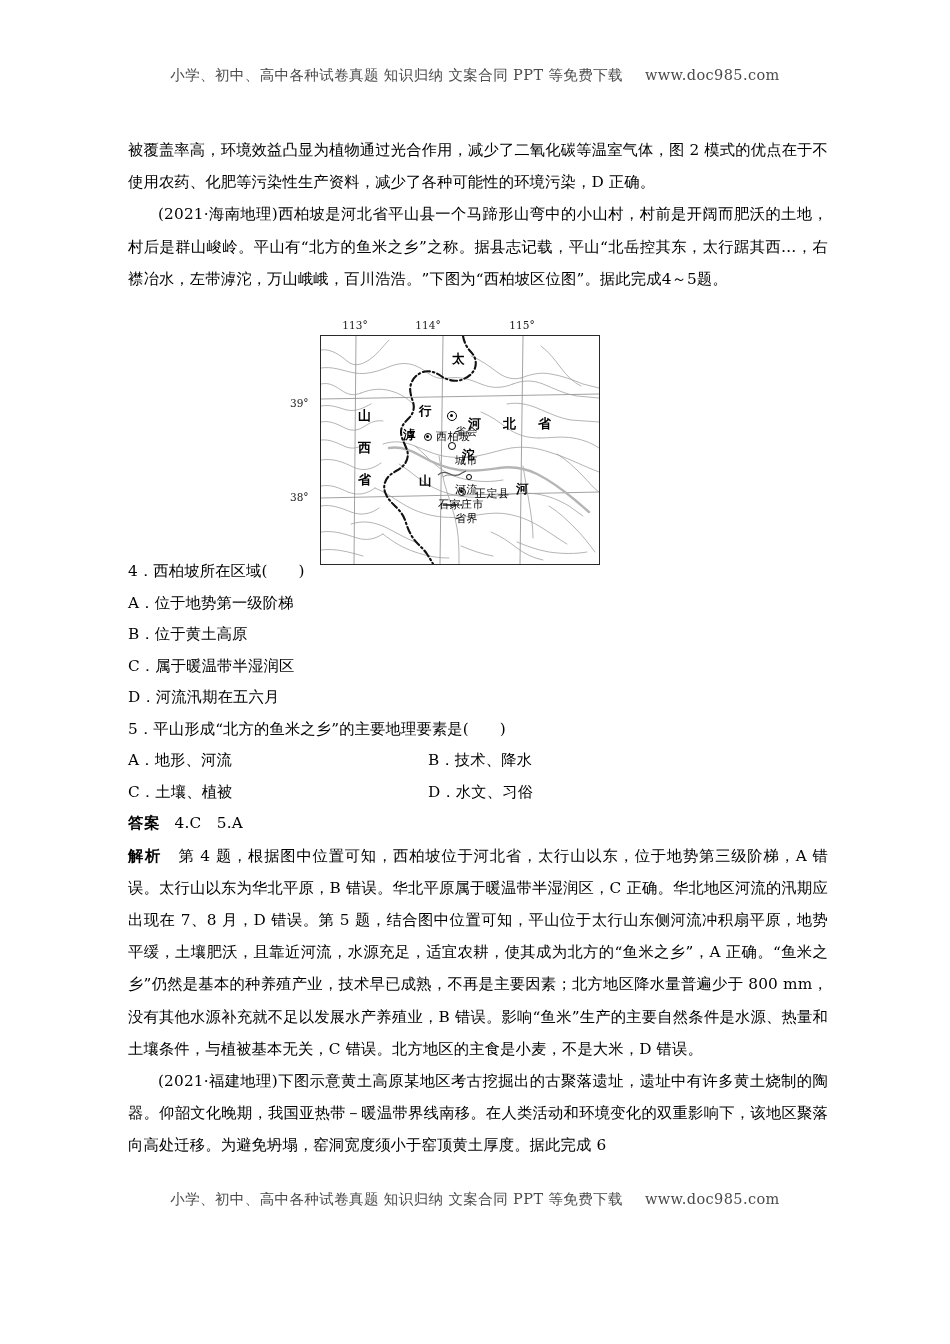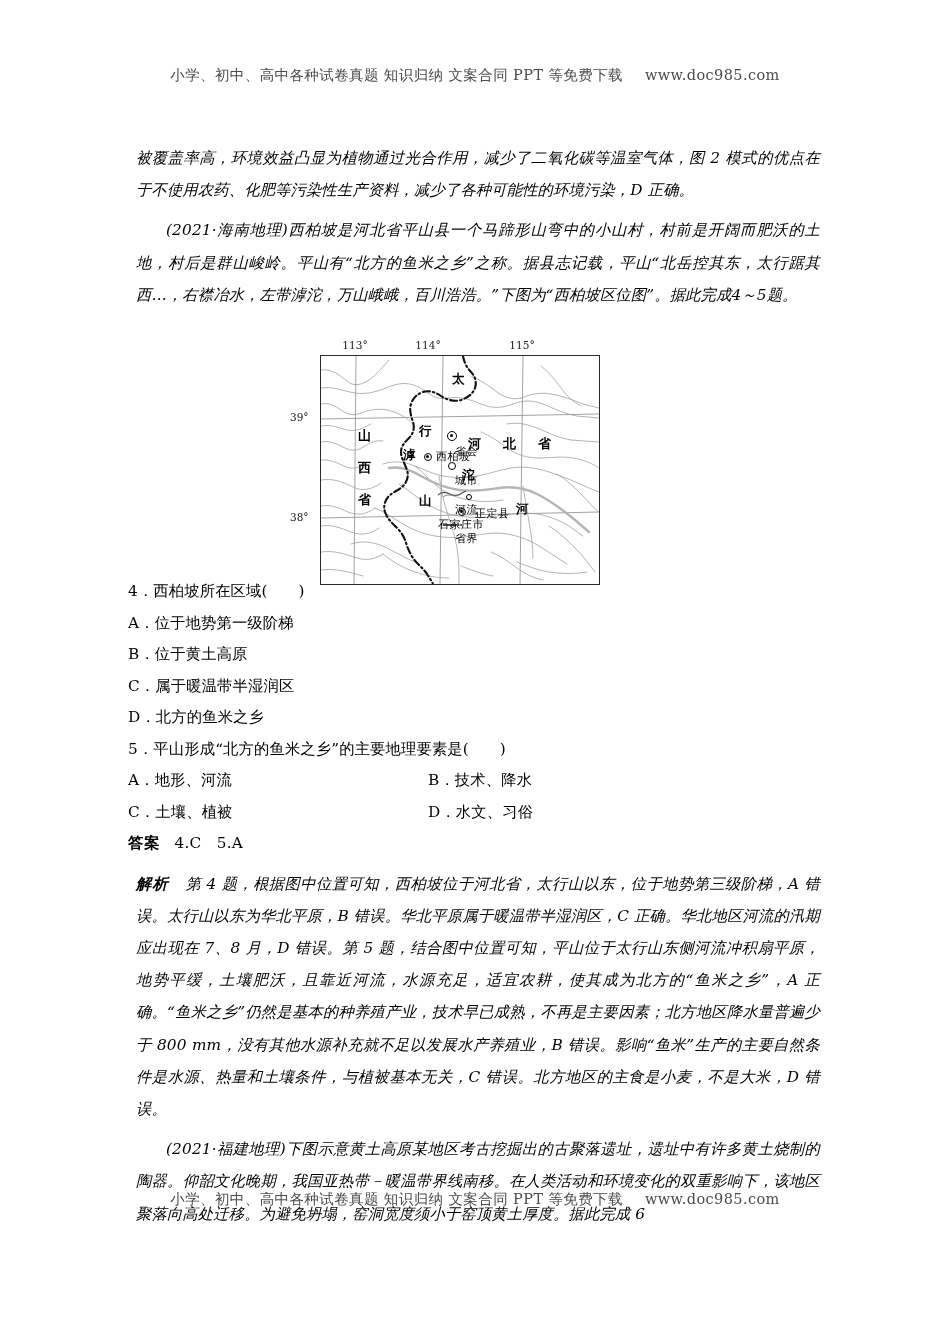--- a/index.html
+++ b/index.html
@@ -37,27 +37,26 @@
   .wm-bottom { top: 1190px; }
 
   .content {
     position: absolute;
     left: 128px;
     top: 134px;
     width: 700px;
   }
 
   p.para {
-    margin: 8px;
+    margin: 0;
     font-size: 15.3px;
     line-height: 32.2px;
     text-align: justify;
     text-justify: inter-ideograph;
     letter-spacing: 0.15px;
-    font-style: italic;
   }
   p.indent { text-indent: 30px; }
 
   .q-line {
     font-size: 15.3px;
     line-height: 31.5px;
     letter-spacing: 0.15px;
     white-space: nowrap;
   }
   .opt-row {
@@ -226,21 +225,21 @@
 
     <p class="para indent">(2021·海南地理)西柏坡是河北省平山县一个马蹄形山弯中的小山村，村前是开阔而肥沃的土地，村后是群山峻岭。平山有“北方的鱼米之乡”之称。据县志记载，平山“北岳控其东，太行踞其西…，右襟冶水，左带滹沱，万山峨峨，百川浩浩。”下图为“西柏坡区位图”。据此完成4～5题。</p>
 
     <div class="figure">
       <div class="map-wrap">
 
         <div class="lon-label" style="left:35px;">113°</div>
         <div class="lon-label" style="left:108px;">114°</div>
         <div class="lon-label" style="left:202px;">115°</div>
 
-        <div class="lat-label" style="top:56px;">39°</div>
+        <div class="lat-label" style="top:62px;">39°</div>
         <div class="lat-label" style="top:156px;">38°</div>
 
         <div class="map-frame">
           <svg width="278" height="228" viewBox="0 0 278 228" xmlns="http://www.w3.org/2000/svg">
 
             <g stroke="#8a8a8a" stroke-width="0.8" fill="none">
               <path d="M35,0 L33,228"></path>
               <path d="M122,0 L119,228"></path>
               <path d="M202,0 L199,228"></path>
               <path d="M0,63 L278,58"></path>
@@ -357,21 +356,21 @@
         </div>
       </div>
     </div>
 
     <div class="q-line">
       <span>4．</span><span>西柏坡所在区域(　　)</span>
     </div>
     <div class="q-line">A．位于地势第一级阶梯</div>
     <div class="q-line">B．位于黄土高原</div>
     <div class="q-line">C．属于暖温带半湿润区</div>
-    <div class="q-line">D．北方的鱼米之乡</div>
+    <div class="q-line">D．河流汛期在五六月</div>
 
     <div class="q-line">
       <span>5．</span><span>平山形成“北方的鱼米之乡”的主要地理要素是(　　)</span>
     </div>
     <div class="opt-row">
       <div class="col">A．地形、河流</div>
       <div class="col">B．技术、降水</div>
     </div>
     <div class="opt-row">
       <div class="col">C．土壤、植被</div>

